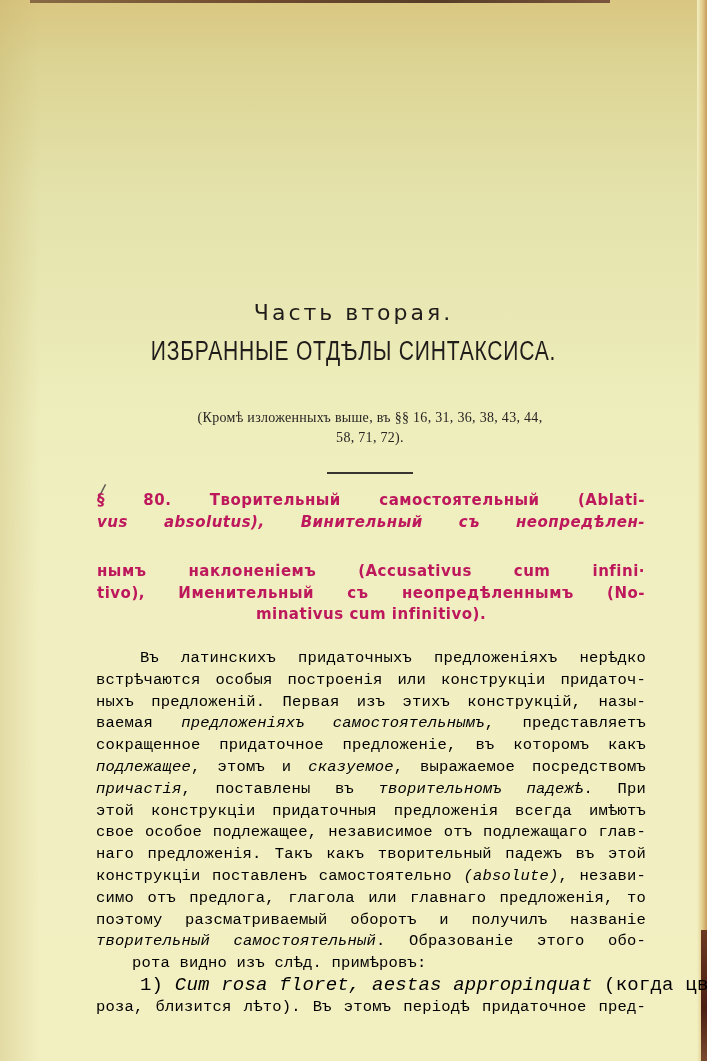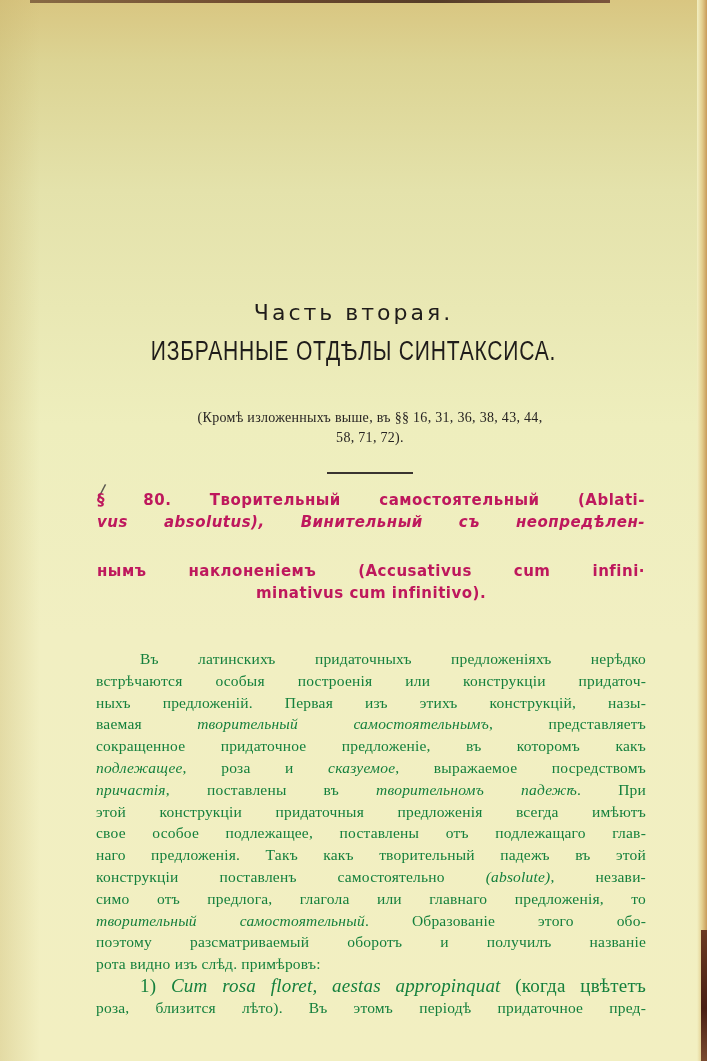--- a/index.html
+++ b/index.html
@@ -122,32 +122,34 @@
       text-align-last: center;
       letter-spacing: 0.5px;
     }
     .body-text {
       position: absolute;
       left: 96px;
       width: 550px;
       top: 648px;
       font-size: 15.5px;
       line-height: 21.8px;
-      color: #15803d;
+      color: #000000;
       text-align: justify;
       letter-spacing: 0.2px;
+      font-family: Liberation Mono, monospace;
     }
     .body-text .line {
       display: block;
       text-align: justify;
       text-align-last: justify;
       white-space: nowrap;
     }
     .body-text .line.last {
       text-align-last: left;
+      margin-left: 36px;
     }
     .body-text .indent {
       padding-left: 44px;
     }
     .body-text em {
       font-style: italic;
     }
     .example-line {
       font-size: 19px;
     }
@@ -172,36 +174,37 @@
   </div>
 
   <div class="divider"></div>
 
   <div class="pencil-mark">/</div>
 
   <div class="para-heading">
     <div style="text-align-last: justify;">§ 80. Творительный самостоятельный (Ablati-</div>
     <div style="text-align-last: justify; font-style: italic;">vus absolutus), Винительный съ неопредѣлен-</div>
     <div style="text-align-last: justify; margin-top: 28px;">нымъ наклоненіемъ (Accusativus cum infini·</div>
+    <div style="text-align-last: justify;">tivo), Именительный съ неопредѣленнымъ (No-</div>
     <div style="text-align: center; text-align-last: center;">minativus cum infinitivo).</div>
   </div>
 
   <div class="body-text">
     <span class="line indent">Въ латинскихъ придаточныхъ предложеніяхъ нерѣдко</span>
     <span class="line">встрѣчаются особыя построенія или конструкціи придаточ-</span>
     <span class="line">ныхъ предложеній. Первая изъ этихъ конструкцій, назы-</span>
-    <span class="line"><span>ваемая </span><em>творительный самостоятельнымъ</em><span>, представляетъ</span></span>
+    <span class="line"><span>ваемая </span><em>предложеніяхъ самостоятельнымъ</em><span>, представляетъ</span></span>
     <span class="line">сокращенное придаточное предложеніе, въ которомъ какъ</span>
-    <span class="line"><em>подлежащее</em><span>, роза и </span><em>сказуемое</em><span>, выражаемое посредствомъ</span></span>
+    <span class="line"><em>подлежащее</em><span>, этомъ и </span><em>сказуемое</em><span>, выражаемое посредствомъ</span></span>
     <span class="line"><em>причастія</em><span>, поставлены въ </span><em>творительномъ падежѣ</em><span>. При</span></span>
     <span class="line">этой конструкціи придаточныя предложенія всегда имѣютъ</span>
-    <span class="line">свое особое подлежащее, поставлены отъ подлежащаго глав-</span>
+    <span class="line">свое особое подлежащее, независимое отъ подлежащаго глав-</span>
     <span class="line">наго предложенія. Такъ какъ творительный падежъ въ этой</span>
     <span class="line"><span>конструкціи поставленъ самостоятельно </span><em>(absolute)</em><span>, незави-</span></span>
     <span class="line">симо отъ предлога, глагола или главнаго предложенія, то</span>
+    <span class="line">поэтому разсматриваемый оборотъ и получилъ названіе</span>
     <span class="line"><em>творительный самостоятельный</em><span>. Образованіе этого обо-</span></span>
-    <span class="line">поэтому разсматриваемый оборотъ и получилъ названіе</span>
     <span class="line last">рота видно изъ слѣд. примѣровъ:</span>
     <span class="line indent example-line"><span>1) </span><em>Cum rosa floret, aestas appropinquat</em><span> (когда цвѣтетъ</span></span>
     <span class="line">роза, близится лѣто). Въ этомъ періодѣ придаточное пред-</span>
   </div>
 
 </div>
 
 </body></html>

